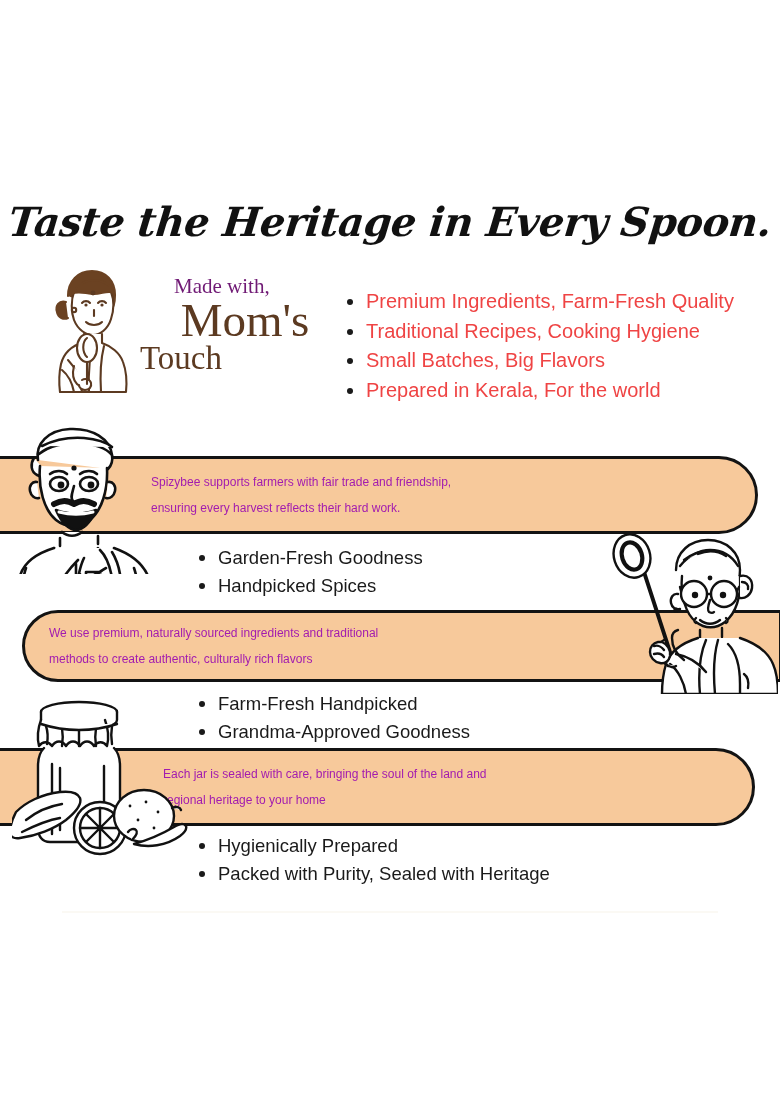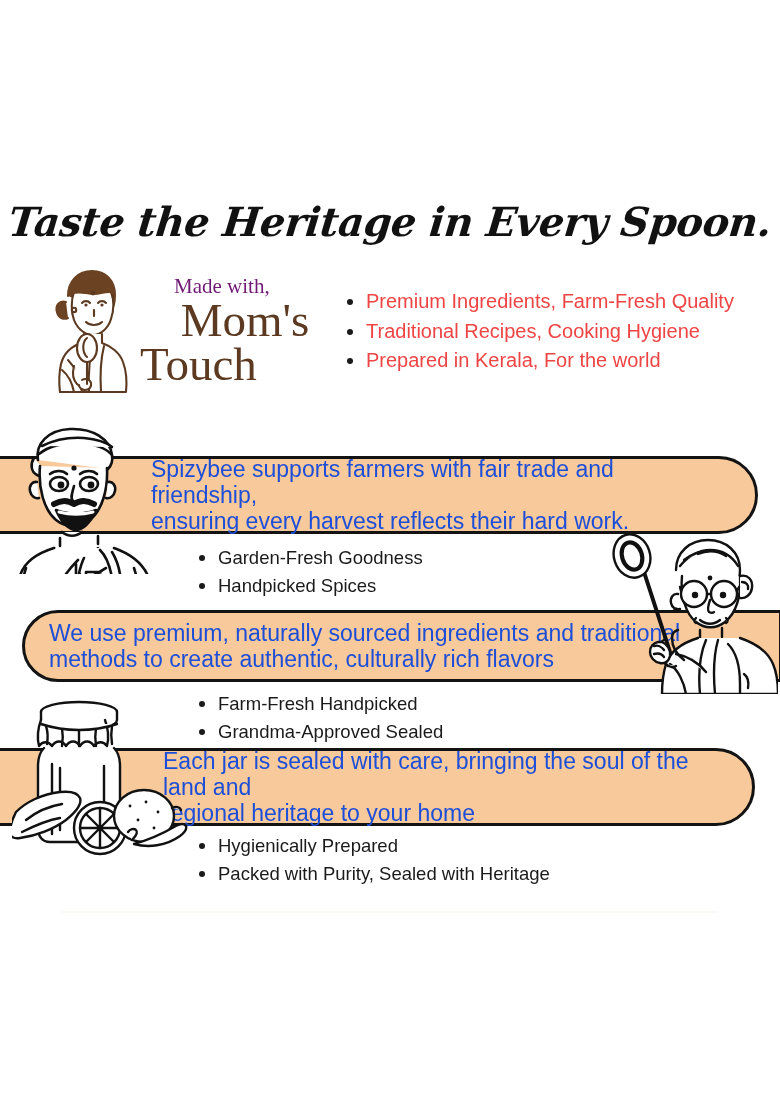--- a/index.html
+++ b/index.html
@@ -52,21 +52,21 @@
     font-size:47px;
     color:#5C3A21;
     line-height:0.97;
     margin-left:34px;
     margin-top:1px;
     white-space:nowrap;
     text-align:center;
   }
   .logo-touch {
     font-family:"Liberation Serif", serif;
-    font-size:47px;
+    font-size:33px;
     color:#5C3A21;
     line-height:0.97;
     margin-left:2px;
     margin-top:-2px;
     white-space:nowrap;
   }
 
   
   .top-bullets {
     position:absolute;
@@ -93,23 +93,23 @@
 
   
   .banner {
     position:absolute;
     background:#F7C99B;
     border:3px solid #131313;
     display:flex;
     align-items:center;
   }
   .banner p {
-    font-size:23px;
+    font-size:12px;
     line-height:26px;
-    color:#1d4ed8;
+    color:#a21caf;
   }
   
   .banner-1 {
     left:-40px; top:456px;
     width:798px; height:78px;
     border-radius:0 39px 39px 0;
     padding-left:188px; padding-right:40px;
   }
   
   .banner-2 {
@@ -213,20 +213,21 @@
     <div class="logo-text">
       <div class="logo-made">Made with,</div>
       <div class="logo-moms">Mom's</div>
       <div class="logo-touch">Touch</div>
     </div>
   </div>
 
   <ul class="top-bullets">
     <li>Premium Ingredients, Farm-Fresh Quality</li>
     <li>Traditional Recipes, Cooking Hygiene</li>
+    <li>Small Batches, Big Flavors</li>
     <li>Prepared in Kerala, For the world</li>
   </ul>
 
   <div class="banner banner-1">
     <p>
       <span>Spizybee supports farmers with fair trade and friendship,</span><br>
       <span>ensuring every harvest reflects their hard work.</span>
     </p>
   </div>
 
@@ -349,21 +350,21 @@
         <path d="M48 112c4-1 8 1 10 4M48 120c4-1 8 0 10 3"></path>
 
         <path d="M60 130c3 3 7 4 10 2"></path>
         <path d="M138 140c4 3 5 8 4 14"></path>
       </g>
     </svg>
   </div>
 
   <ul class="feature-bullets bullets-b">
     <li>Farm-Fresh Handpicked</li>
-    <li>Grandma-Approved Sealed</li>
+    <li>Grandma-Approved Goodness</li>
   </ul>
 
   <div class="banner banner-3">
     <p>
       <span>Each jar is sealed with care, bringing the soul of the land and</span><br>
       <span>regional heritage to your home</span>
     </p>
   </div>
 
   <div class="illus illus-jar">

